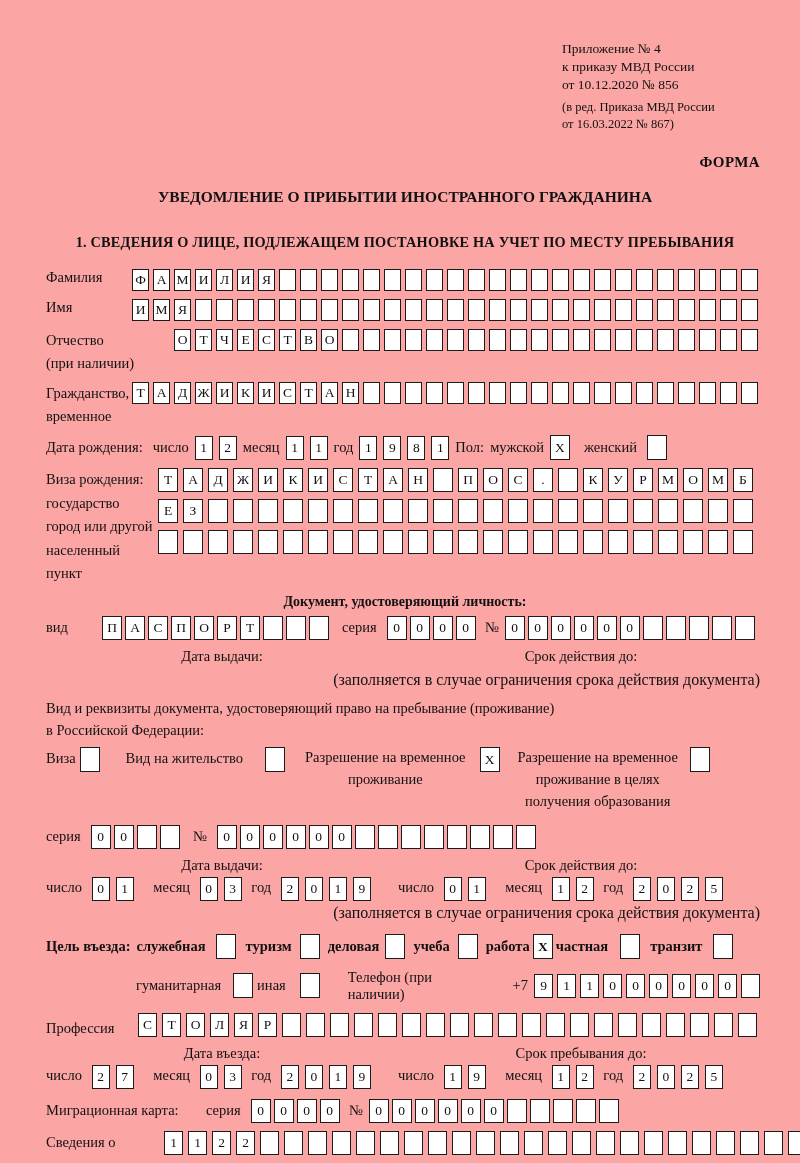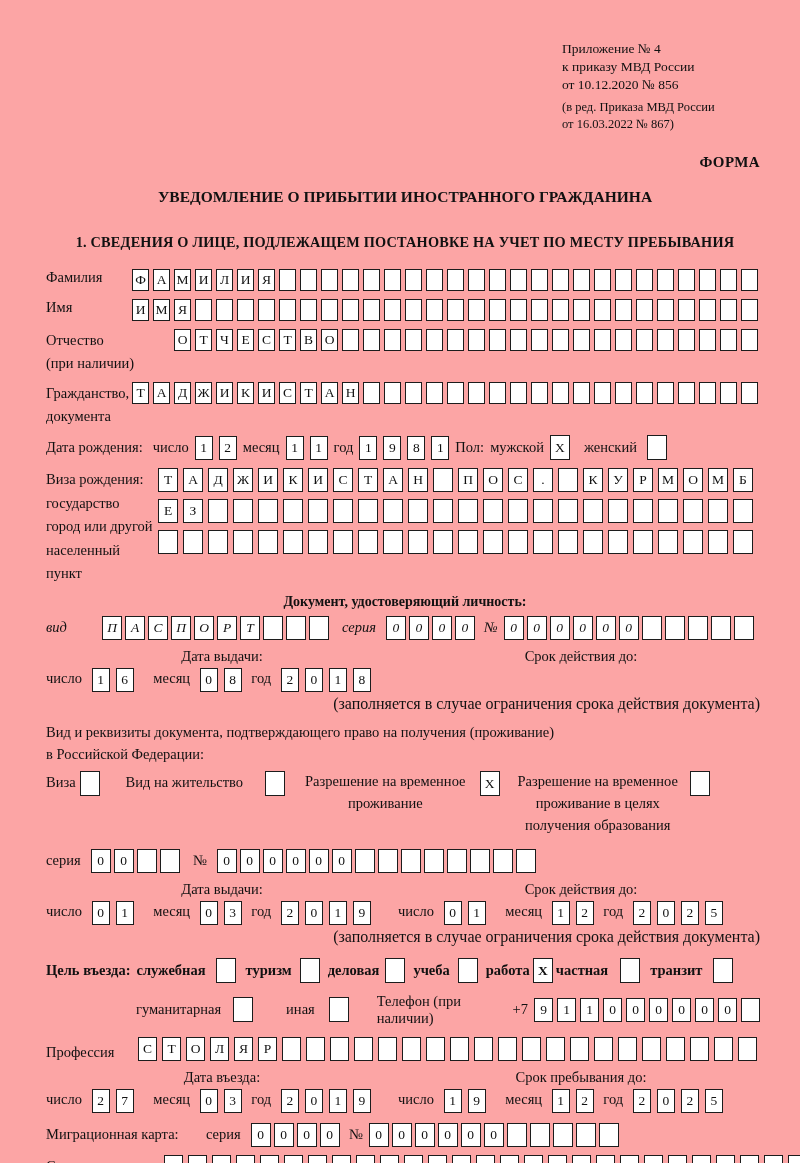--- a/index.html
+++ b/index.html
@@ -89,21 +89,21 @@
       <span class="lab w128 lab-2l">
         <div>Отчество</div>
         <div>(при наличии)</div>
       </span>
       <span class="cells"><span class="cell">О</span><span class="cell">Т</span><span class="cell">Ч</span><span class="cell">Е</span><span class="cell">С</span><span class="cell">Т</span><span class="cell">В</span><span class="cell">О</span><span class="cell"></span><span class="cell"></span><span class="cell"></span><span class="cell"></span><span class="cell"></span><span class="cell"></span><span class="cell"></span><span class="cell"></span><span class="cell"></span><span class="cell"></span><span class="cell"></span><span class="cell"></span><span class="cell"></span><span class="cell"></span><span class="cell"></span><span class="cell"></span><span class="cell"></span><span class="cell"></span><span class="cell"></span><span class="cell"></span></span>
     </div>
 
     <div class="row">
       <span class="lab w88 lab-2l">
         <div>Гражданство,</div>
-        <div>документа</div>
+        <div>временное</div>
       </span>
       <span class="cells"><span class="cell">Т</span><span class="cell">А</span><span class="cell">Д</span><span class="cell">Ж</span><span class="cell">И</span><span class="cell">К</span><span class="cell">И</span><span class="cell">С</span><span class="cell">Т</span><span class="cell">А</span><span class="cell">Н</span><span class="cell"></span><span class="cell"></span><span class="cell"></span><span class="cell"></span><span class="cell"></span><span class="cell"></span><span class="cell"></span><span class="cell"></span><span class="cell"></span><span class="cell"></span><span class="cell"></span><span class="cell"></span><span class="cell"></span><span class="cell"></span><span class="cell"></span><span class="cell"></span><span class="cell"></span><span class="cell"></span><span class="cell"></span></span>
     </div>
 
     <div class="row" style="align-items:center;margin-top:6px;">
       <span class="mr10">Дата рождения:</span>
       <span class="dlabel">число</span>
       <span class="cells cells-date"><span class="cell">1</span><span class="cell">2</span></span>
       <span class="dlabel">месяц</span>
       <span class="cells cells-date"><span class="cell">1</span><span class="cell">1</span></span>
@@ -125,49 +125,41 @@
       </span>
       <span class="place-rows">
         <span class="cells cells-place"><span class="cell">Т</span><span class="cell">А</span><span class="cell">Д</span><span class="cell">Ж</span><span class="cell">И</span><span class="cell">К</span><span class="cell">И</span><span class="cell">С</span><span class="cell">Т</span><span class="cell">А</span><span class="cell">Н</span><span class="cell"></span><span class="cell">П</span><span class="cell">О</span><span class="cell">С</span><span class="cell">.</span><span class="cell"></span><span class="cell">К</span><span class="cell">У</span><span class="cell">Р</span><span class="cell">М</span><span class="cell">О</span><span class="cell">М</span><span class="cell">Б</span></span>
         <span class="cells cells-place"><span class="cell">Е</span><span class="cell">З</span><span class="cell"></span><span class="cell"></span><span class="cell"></span><span class="cell"></span><span class="cell"></span><span class="cell"></span><span class="cell"></span><span class="cell"></span><span class="cell"></span><span class="cell"></span><span class="cell"></span><span class="cell"></span><span class="cell"></span><span class="cell"></span><span class="cell"></span><span class="cell"></span><span class="cell"></span><span class="cell"></span><span class="cell"></span><span class="cell"></span><span class="cell"></span><span class="cell"></span></span>
         <span class="cells cells-place"><span class="cell"></span><span class="cell"></span><span class="cell"></span><span class="cell"></span><span class="cell"></span><span class="cell"></span><span class="cell"></span><span class="cell"></span><span class="cell"></span><span class="cell"></span><span class="cell"></span><span class="cell"></span><span class="cell"></span><span class="cell"></span><span class="cell"></span><span class="cell"></span><span class="cell"></span><span class="cell"></span><span class="cell"></span><span class="cell"></span><span class="cell"></span><span class="cell"></span><span class="cell"></span><span class="cell"></span></span>
       </span>
     </div>
 
     <div class="doc-heading">Документ, удостоверяющий личность:</div>
 
-    <div class="row" style="align-items:center;font-style:italic;">
+    <div class="row" style="align-items:center;">
       <span style="width:56px;">вид</span>
       <span class="cells cells-doc"><span class="cell">П</span><span class="cell">А</span><span class="cell">С</span><span class="cell">П</span><span class="cell">О</span><span class="cell">Р</span><span class="cell">Т</span><span class="cell"></span><span class="cell"></span><span class="cell"></span></span>
       <span class="ml10 mr10">серия</span>
       <span class="cells cells-doc"><span class="cell">0</span><span class="cell">0</span><span class="cell">0</span><span class="cell">0</span></span>
       <span class="ml6 mr6">№</span>
       <span class="cells cells-doc"><span class="cell">0</span><span class="cell">0</span><span class="cell">0</span><span class="cell">0</span><span class="cell">0</span><span class="cell">0</span><span class="cell"></span><span class="cell"></span><span class="cell"></span><span class="cell"></span><span class="cell"></span></span>
     </div>
 
     <div class="dategrid">
       <div class="date-half left">
         <div class="date-heading">Дата выдачи:</div>
-        <div class="date-row">
-          <span class="dlabel">число</span>
-          <span class="cells cells-date"><span class="cell">1</span><span class="cell">6</span></span>
-          <span class="dlabel2">месяц</span>
-          <span class="cells cells-date"><span class="cell">0</span><span class="cell">8</span></span>
-          <span class="dlabel">год</span>
-          <span class="cells cells-date"><span class="cell">2</span><span class="cell">0</span><span class="cell">1</span><span class="cell">8</span></span>
-        </div>
       </div>
       <div class="date-half right">
         <div class="date-heading">Срок действия до:</div>
       </div>
     </div>
     <div class="note">(заполняется в случае ограничения срока действия документа)</div>
 
     <div class="plain">
-      <div>Вид и реквизиты документа, подтверждающего право на получения (проживание)</div>
+      <div>Вид и реквизиты документа, удостоверяющий право на пребывание (проживание)</div>
       <div>в Российской Федерации:</div>
     </div>
 
     <div class="visa-row">
       <span style="margin-top:3px;">Виза</span>
       <span class="cells cells-check" style="margin-left:4px;"><span class="cell"></span></span>
       <span style="margin:3px 0 0 26px;">Вид на жительство</span>
       <span class="cells cells-check" style="margin-left:22px;"><span class="cell"></span></span>
       <span class="opt-block" style="margin-left:20px;">
         <div>Разрешение на временное</div>
@@ -229,21 +221,21 @@
       <span class="cells cells-check" style="margin-left:3px;"><span class="cell">X</span></span>
       <span style="margin-left:3px;">частная</span>
       <span class="cells cells-check" style="margin-left:12px;"><span class="cell"></span></span>
       <span style="margin-left:10px;">транзит</span>
       <span class="cells cells-check" style="margin-left:10px;"><span class="cell"></span></span>
     </div>
 
     <div class="purpose-line2">
       <span>гуманитарная</span>
       <span class="cells cells-check" style="margin-left:12px;"><span class="cell"></span></span>
-      <span style="margin-left:33px;">иная</span>
+      <span style="margin-left:4px;">иная</span>
       <span class="cells cells-check" style="margin-left:14px;"><span class="cell"></span></span>
       <span style="margin-left:28px;">Телефон (при наличии)</span>
       <span style="margin-left:22px;margin-right:6px;">+7</span>
       <span class="cells cells-phone"><span class="cell">9</span><span class="cell">1</span><span class="cell">1</span><span class="cell">0</span><span class="cell">0</span><span class="cell">0</span><span class="cell">0</span><span class="cell">0</span><span class="cell">0</span><span class="cell"></span></span>
     </div>
 
     <div class="row" style="align-items:flex-end;margin-top:10px;">
       <span class="lab" style="width:92px;">Профессия</span>
       <span class="cells cells-prof"><span class="cell">С</span><span class="cell">Т</span><span class="cell">О</span><span class="cell">Л</span><span class="cell">Я</span><span class="cell">Р</span><span class="cell"></span><span class="cell"></span><span class="cell"></span><span class="cell"></span><span class="cell"></span><span class="cell"></span><span class="cell"></span><span class="cell"></span><span class="cell"></span><span class="cell"></span><span class="cell"></span><span class="cell"></span><span class="cell"></span><span class="cell"></span><span class="cell"></span><span class="cell"></span><span class="cell"></span><span class="cell"></span><span class="cell"></span><span class="cell"></span></span>
     </div>

